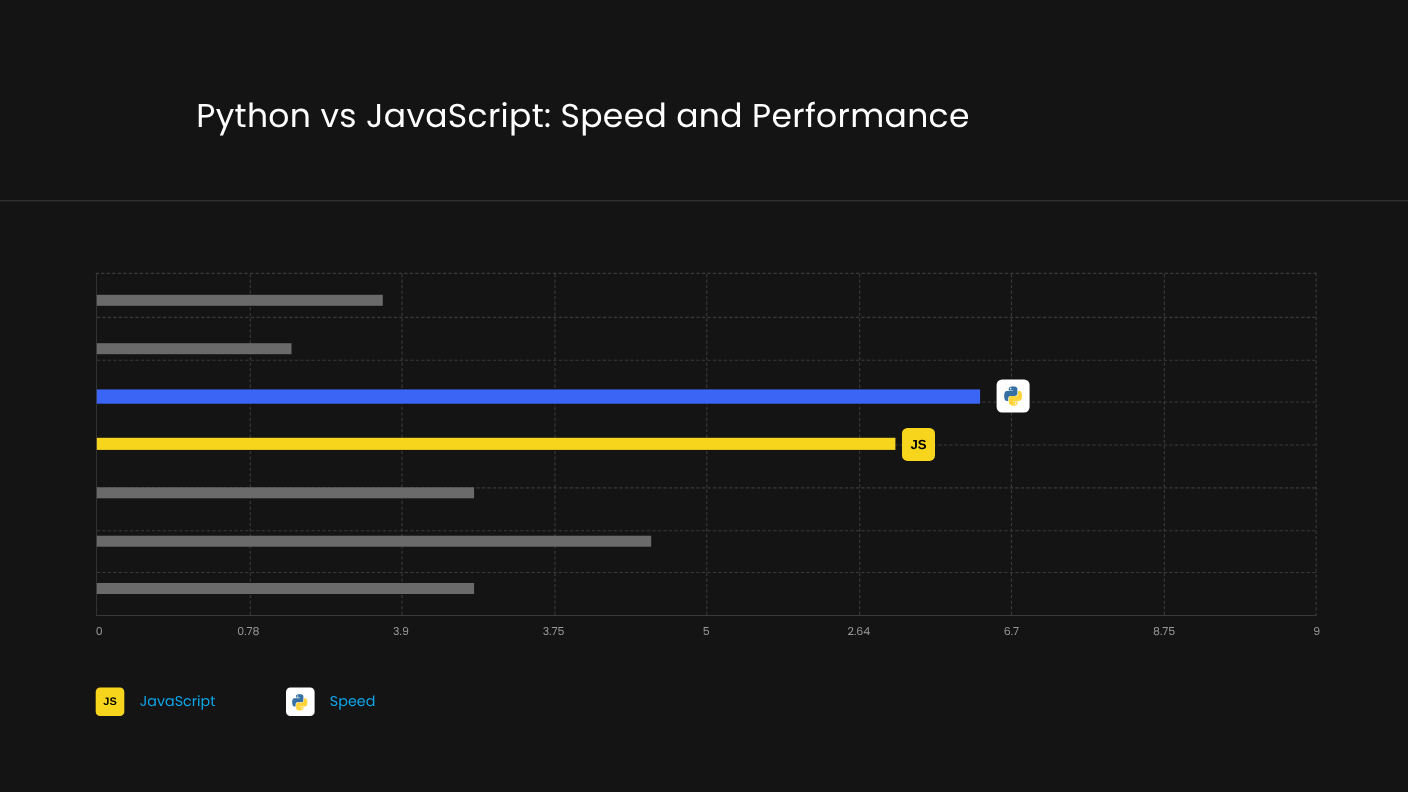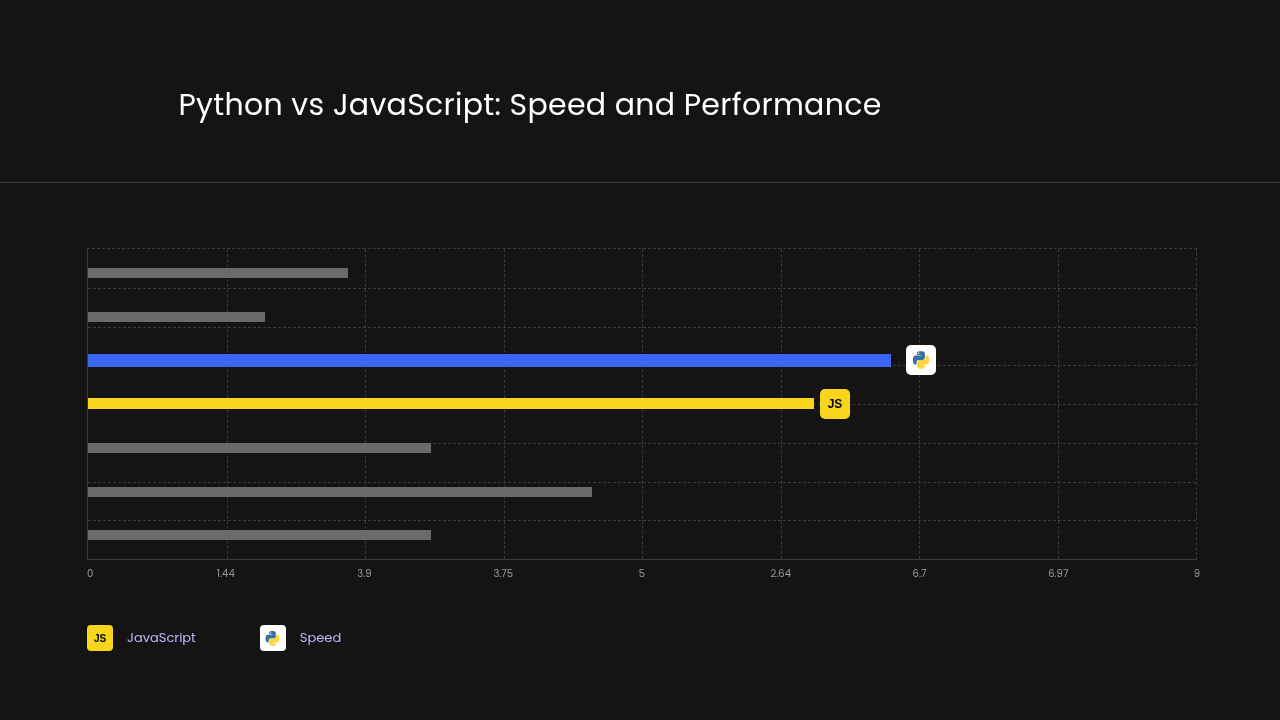--- a/index.html
+++ b/index.html
@@ -116,21 +116,21 @@
     display: flex;
     align-items: center;
     justify-content: center;
     font-weight: 700;
     font-size: 10px;
   }
   .legend-chip.js { background: #f7d51d; color: #000; font-family: Arial, sans-serif; }
   .legend-chip.py { background: #fff; }
   .legend-label {
     font-size: 13px;
-    color: #c4b5fd;
+    color: #0ea5e9;
     font-weight: 400;
   }
 </style>
 </head>
 <body>
 
 <div class="page">
   <h1 class="title">Python vs JavaScript: Speed and Performance</h1>
   <div class="divider"></div>
 
@@ -164,27 +164,27 @@
       <div class="marker py" style="left:818px; top:96px;">
         <svg class="py-logo" viewBox="0 0 32 32">
           <path fill="#3571a3" d="M15.9 2c-6.6 0-6.2 2.9-6.2 2.9v3h6.3v1H7.2S3 8.4 3 15.9s3.7 7.2 3.7 7.2h2.2v-3.5s-.1-3.7 3.6-3.7h6.2s3.5.1 3.5-3.4V5.4S22.7 2 15.9 2zM12.4 4.1a1.1 1.1 0 1 1 0 2.3 1.1 1.1 0 0 1 0-2.3z"></path>
           <path fill="#ffd43b" d="M16.1 30c6.6 0 6.2-2.9 6.2-2.9v-3h-6.3v-1h8.8S29 23.6 29 16.1s-3.7-7.2-3.7-7.2h-2.2v3.5s.1 3.7-3.6 3.7h-6.2s-3.5-.1-3.5 3.4v5.1S9.3 30 16.1 30zm3.5-2.1a1.1 1.1 0 1 1 0-2.3 1.1 1.1 0 0 1 0 2.3z"></path>
         </svg>
       </div>
       <div class="marker js" style="left:732px; top:140px;">JS</div>
     </div>
 
     <div class="xlabel first" style="left:0">0</div>
-    <div class="xlabel" style="left:12.5%">1.44</div>
+    <div class="xlabel" style="left:12.5%">0.78</div>
     <div class="xlabel" style="left:25%">3.9</div>
     <div class="xlabel" style="left:37.5%">3.75</div>
     <div class="xlabel" style="left:50%">5</div>
     <div class="xlabel" style="left:62.5%">2.64</div>
     <div class="xlabel" style="left:75%">6.7</div>
-    <div class="xlabel" style="left:87.5%">6.97</div>
+    <div class="xlabel" style="left:87.5%">8.75</div>
     <div class="xlabel" style="left:100%">9</div>
   </div>
 
   <div class="legend">
     <div class="legend-item">
       <div class="legend-chip js">JS</div>
       <span class="legend-label">JavaScript</span>
     </div>
     <div class="legend-item">
       <div class="legend-chip py">

